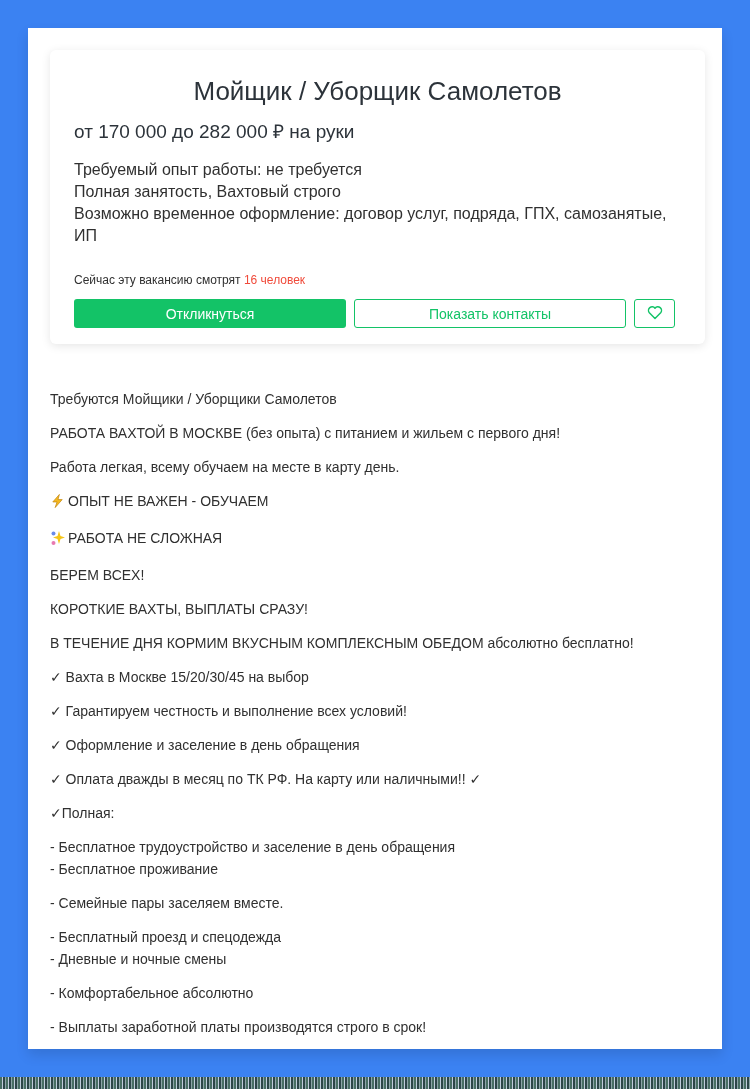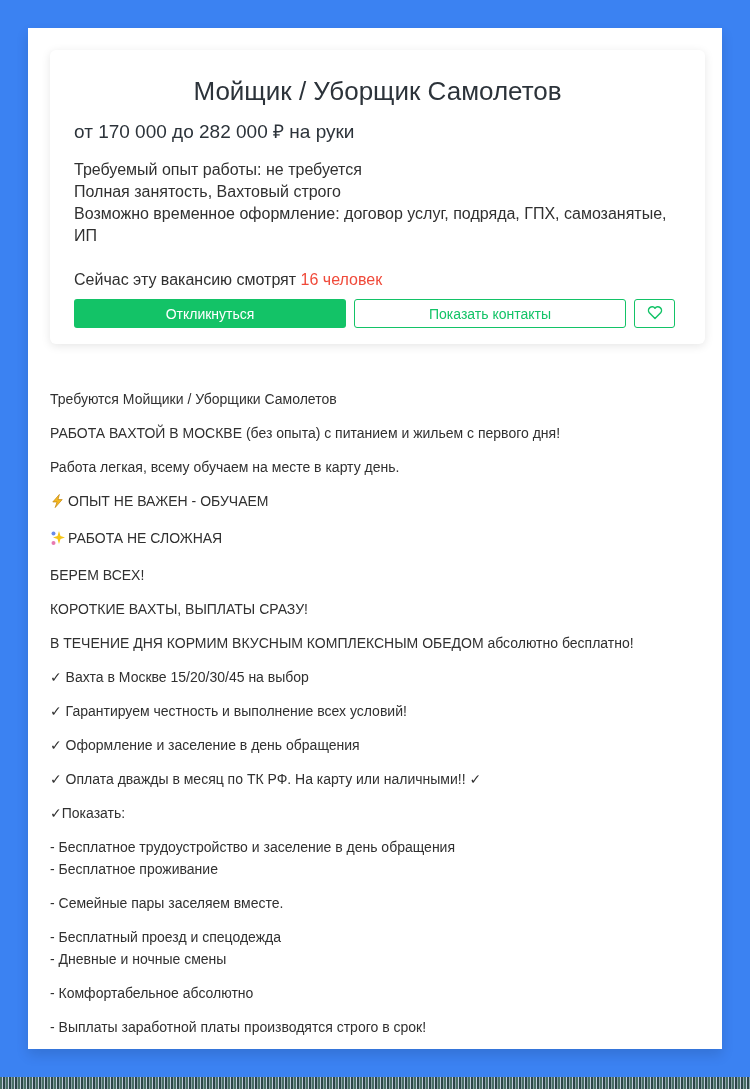--- a/index.html
+++ b/index.html
@@ -27,21 +27,21 @@
     }
     .title {
       font-size: 26px; font-weight: normal; color: #2c333a; line-height: 32px;
       margin-top: 1px;
       text-align: center;
     }
     .salary {
       font-size: 19px; color: #2c333a; margin-top: 13px; line-height: 24px;
     }
     .meta { margin-top: 15px; font-size: 16px; line-height: 22px; color: #303030; }
-    .viewers { margin-top: 22px; font-size: 16px; line-height: 22px; color: #303030; }
+    .viewers { margin-top: 22px; font-size: 12px; line-height: 22px; color: #303030; }
     .viewers .count { color: #f04a3a; }
     .btn-row { display: flex; margin-top: 8px; height: 41px; }
     .btn {
       height: 29px; border-radius: 3px; font-size: 14px;
       display: flex; align-items: center; justify-content: center;
       font-family: "Liberation Sans", sans-serif; cursor: pointer;
     }
     .btn-primary { width: 272px; background: #13c367; color: #fff; border: none; }
     .btn-outline { width: 272px; margin-left: 8px; background: #fff; color: #13c367; border: 1px solid #13c367; }
     .btn-heart { width: 41px; margin-left: 8px; background: #fff; border: 1px solid #13c367; }
@@ -101,21 +101,21 @@
           </svg>
       </span><span>РАБОТА НЕ СЛОЖНАЯ</span>
     </p>
     <p>БЕРЕМ ВСЕХ!</p>
     <p>КОРОТКИЕ ВАХТЫ, ВЫПЛАТЫ СРАЗУ!</p>
     <p>В ТЕЧЕНИЕ ДНЯ КОРМИМ ВКУСНЫМ КОМПЛЕКСНЫМ ОБЕДОМ абсолютно бесплатно!</p>
     <p>✓ Вахта в Москве 15/20/30/45 на выбор</p>
     <p>✓ Гарантируем честность и выполнение всех условий!</p>
     <p>✓ Оформление и заселение в день обращения</p>
     <p>✓ Оплата дважды в месяц по ТК РФ. На карту или наличными!! ✓</p>
-    <p>✓Показать:</p>
+    <p>✓Полная:</p>
     <p class="tight">- Бесплатное трудоустройство и заселение в день обращения</p>
     <p>- Бесплатное проживание</p>
     <p>- Семейные пары заселяем вместе.</p>
     <p class="tight">- Бесплатный проезд и спецодежда</p>
     <p>- Дневные и ночные смены</p>
     <p>- Комфортабельное абсолютно</p>
     <p>- Выплаты заработной платы производятся строго в срок!</p>
   </div>
 </div>
 

